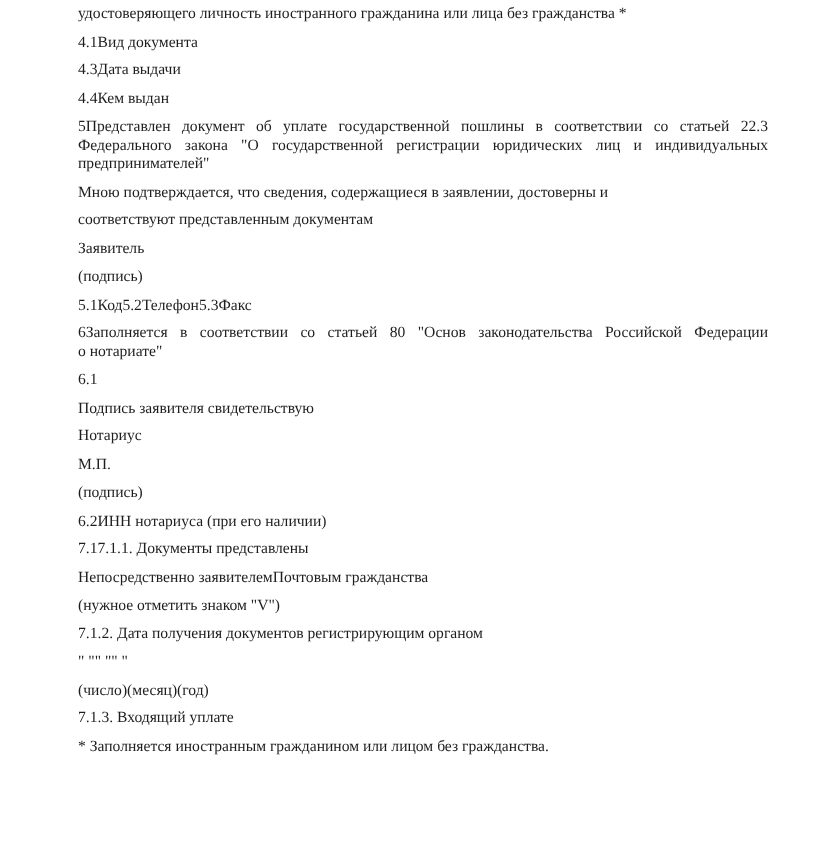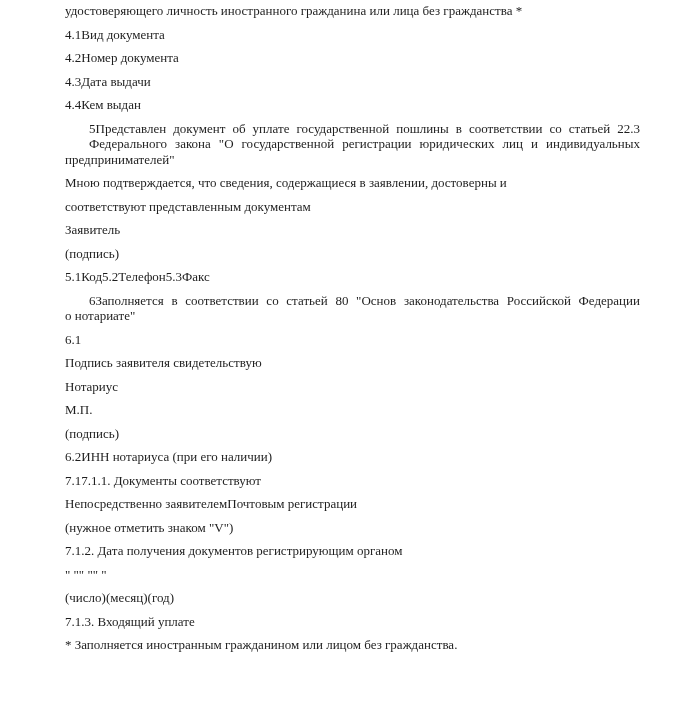--- a/index.html
+++ b/index.html
@@ -25,49 +25,47 @@
   }
   .page p {
     margin: 0 0 8px 0;
     text-align: justify;
     max-width: 575px;
   }
   
   .page p.cont {
     margin-bottom: 0;
     text-align-last: justify;
-    margin-left: 24px;
   }
 </style>
 </head>
 <body>
 
 <main class="page">
   <p>удостоверяющего личность иностранного гражданина или лица без гражданства *</p>
   <p>4.1Вид документа</p>
-  <p>4.2Номер документа</p>
   <p>4.3Дата выдачи</p>
   <p>4.4Кем выдан</p>
   <p class="cont">5Представлен документ об уплате государственной пошлины в соответствии со статьей 22.3</p>
   <p class="cont">Федерального закона "О государственной регистрации юридических лиц и индивидуальных</p>
   <p>предпринимателей"</p>
   <p>Мною подтверждается, что сведения, содержащиеся в заявлении, достоверны и</p>
   <p>соответствуют представленным документам</p>
   <p>Заявитель</p>
   <p>(подпись)</p>
   <p>5.1Код5.2Телефон5.3Факс</p>
   <p class="cont">6Заполняется в соответствии со статьей 80 "Основ законодательства Российской Федерации</p>
   <p>о нотариате"</p>
   <p>6.1</p>
   <p>Подпись заявителя свидетельствую</p>
   <p>Нотариус</p>
   <p>М.П.</p>
   <p>(подпись)</p>
   <p>6.2ИНН нотариуса (при его наличии)</p>
-  <p>7.17.1.1. Документы соответствуют</p>
-  <p>Непосредственно заявителемПочтовым регистрации</p>
+  <p>7.17.1.1. Документы представлены</p>
+  <p>Непосредственно заявителемПочтовым гражданства</p>
   <p>(нужное отметить знаком "V")</p>
   <p>7.1.2. Дата получения документов регистрирующим органом</p>
   <p>" "" "" "</p>
   <p>(число)(месяц)(год)</p>
   <p>7.1.3. Входящий уплате</p>
   <p>* Заполняется иностранным гражданином или лицом без гражданства.</p>
 </main>
 
 </body></html>

